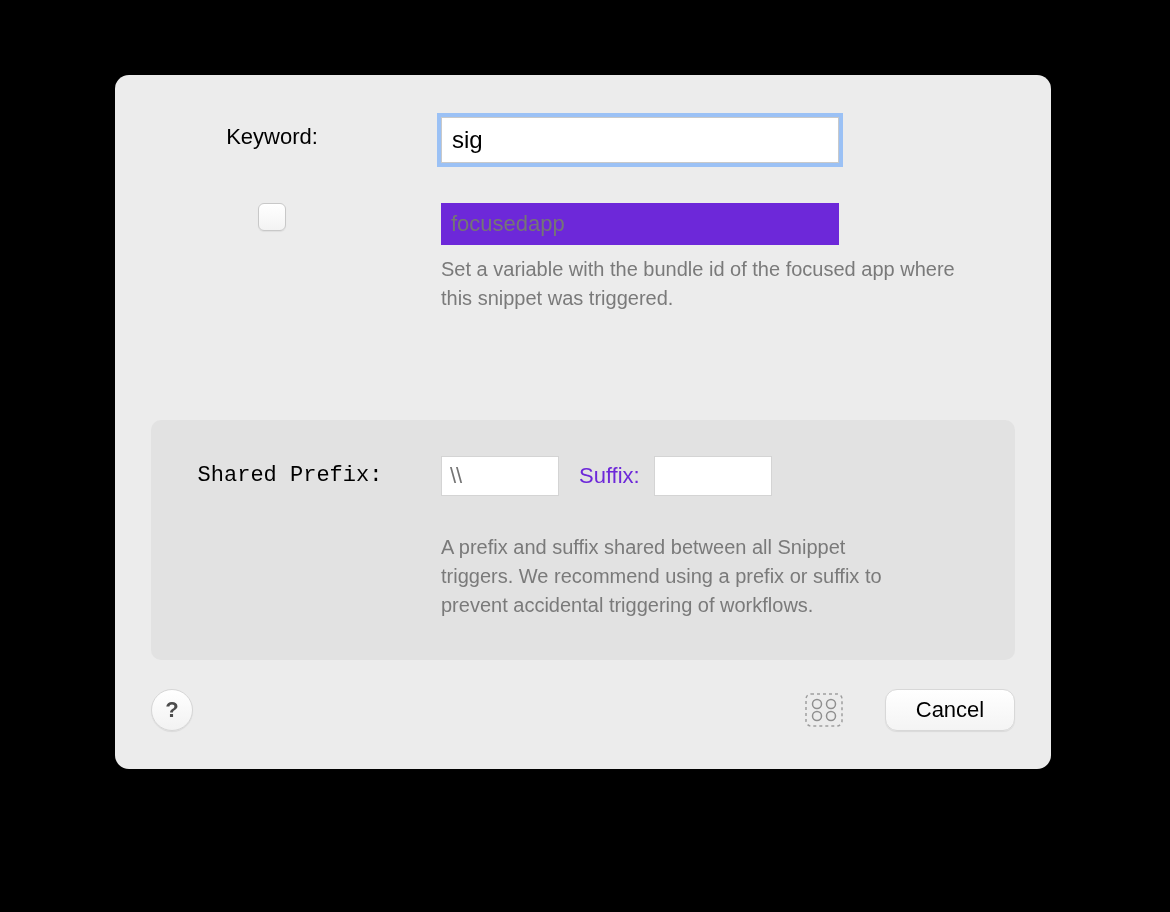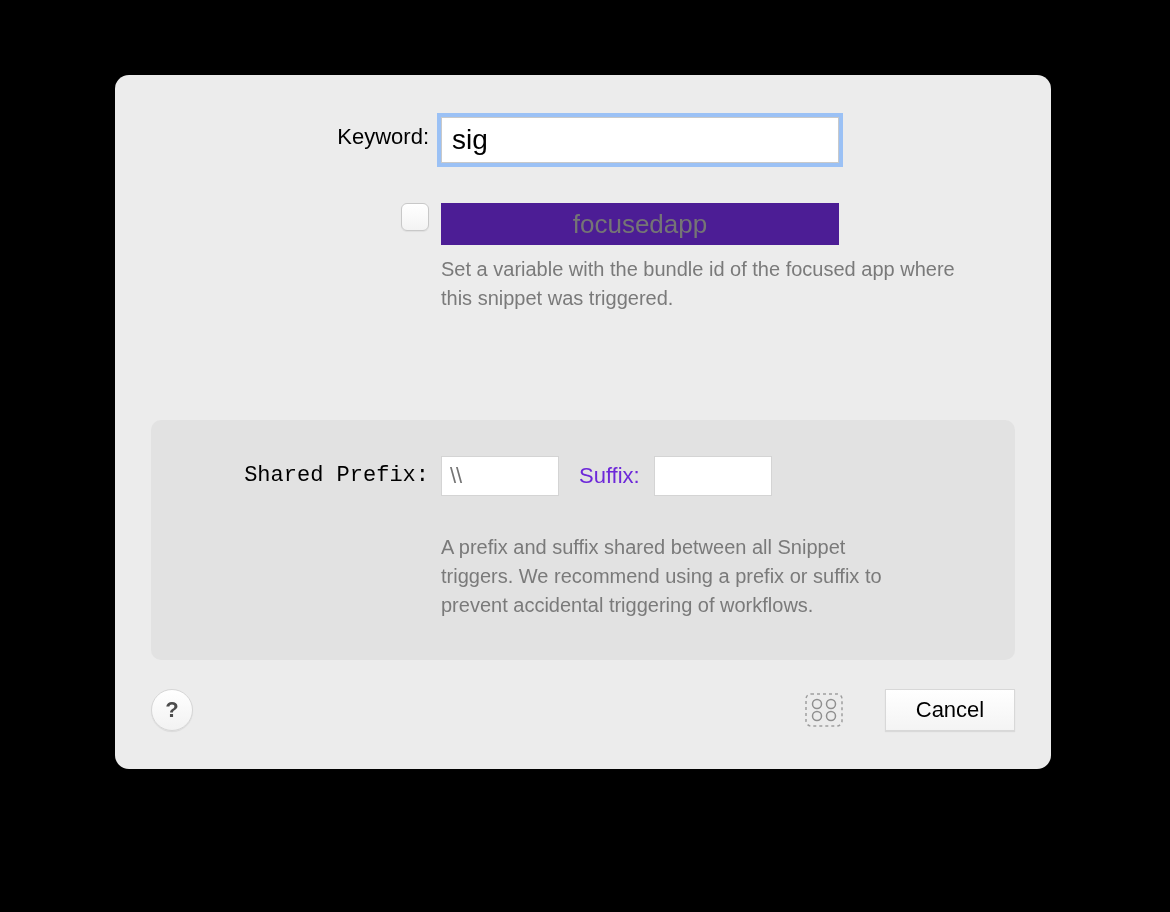--- a/index.html
+++ b/index.html
@@ -30,21 +30,21 @@
   }
   .label-col {
     width: 326px;            
     text-align: right;
     padding-right: 12px;
     box-sizing: border-box;
     font-size: 22px;
     color: #000;
     line-height: 40px;
     display: flex;
-    justify-content: flex-end;
+    justify-content: center;
     align-items: center;
     gap: 10px;
   }
   .field-col {
     flex: 1;
     padding-right: 70px;
     box-sizing: border-box;
   }
   .help {
     font-size: 20px;
@@ -57,48 +57,47 @@
   
   #row-keyword { padding-top: 42px; }
   .keyword-input {
     width: 398px;
     height: 46px;
     box-sizing: border-box;
     background: #fff;
     border: 1px solid #c9c9c9;
     border-radius: 0;
     outline: none;
-    font-size: 28px;
+    font-size: 24px;
     padding: 4px 10px;
     box-shadow: 0 0 0 4px #9bc1f5;
     color: #000;
   }
 
   
   #row-focused { padding-top: 40px; }
   .chk {
     width: 26px;
     height: 26px;
     border-radius: 6px;
     border: 1px solid #c8c8c8;
     background: linear-gradient(#fff,#f3f3f3);
     box-shadow: inset 0 1px 0 rgba(255,255,255,.7), 0 1px 1px rgba(0,0,0,.06);
     display: inline-block;
   }
   .disabled-input {
     width: 398px;
     height: 42px;
     box-sizing: border-box;
-    background: #4c1d95;
+    background: #6d28d9;
     border: none;
-    font-size: 26px;
+    font-size: 22px;
     padding: 4px 10px;
     color: #b6b6b6;
     outline: none;
-    text-align: center;
   }
 
   
   .panel {
     position: absolute;
     left: 36px;
     right: 36px;
     top: 345px;
     border-radius: 10px;
     background: #e2e2e2;
@@ -166,21 +165,21 @@
     display: flex;
     align-items: center;
     justify-content: center;
   }
   .grid-icon svg { display:block; }
 
   .btn {
     height: 42px;
     min-width: 130px;
     padding: 2px 24px;
-    border-radius: 0;
+    border-radius: 12px;
     background: linear-gradient(#ffffff,#f4f4f4);
     border: 1px solid #d8d8d8;
     box-shadow: 0 1px 1px rgba(0,0,0,.08);
     font-size: 22px;
     color: #000;
     cursor: pointer;
     margin-left: 18px;
   }
 </style>
 </head>

